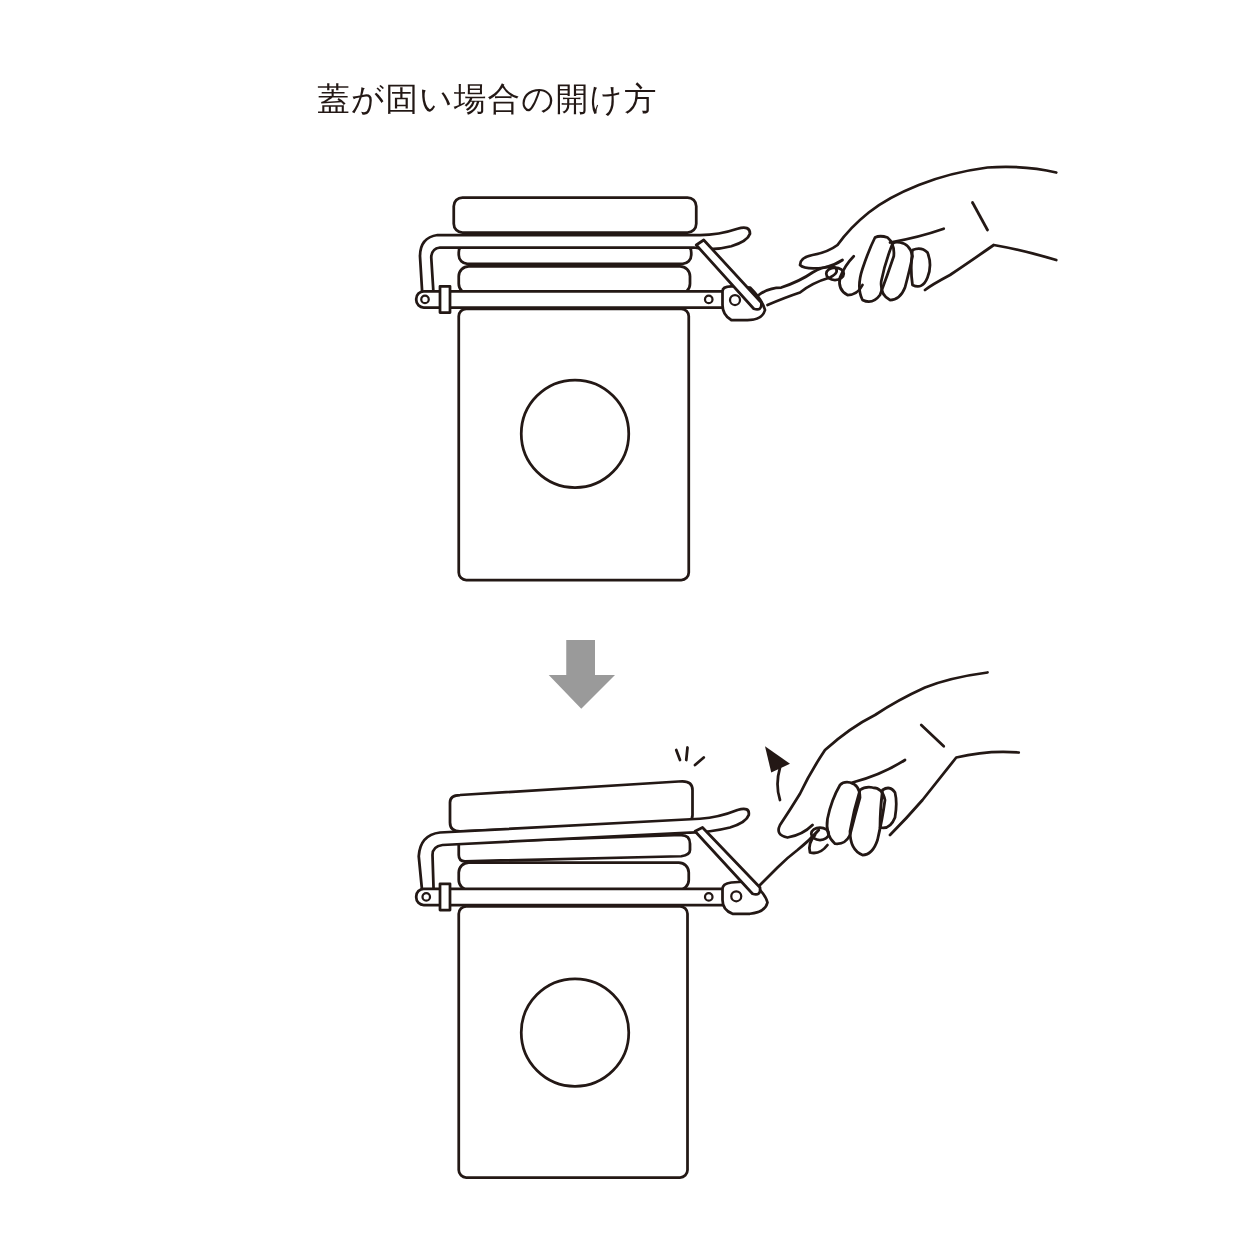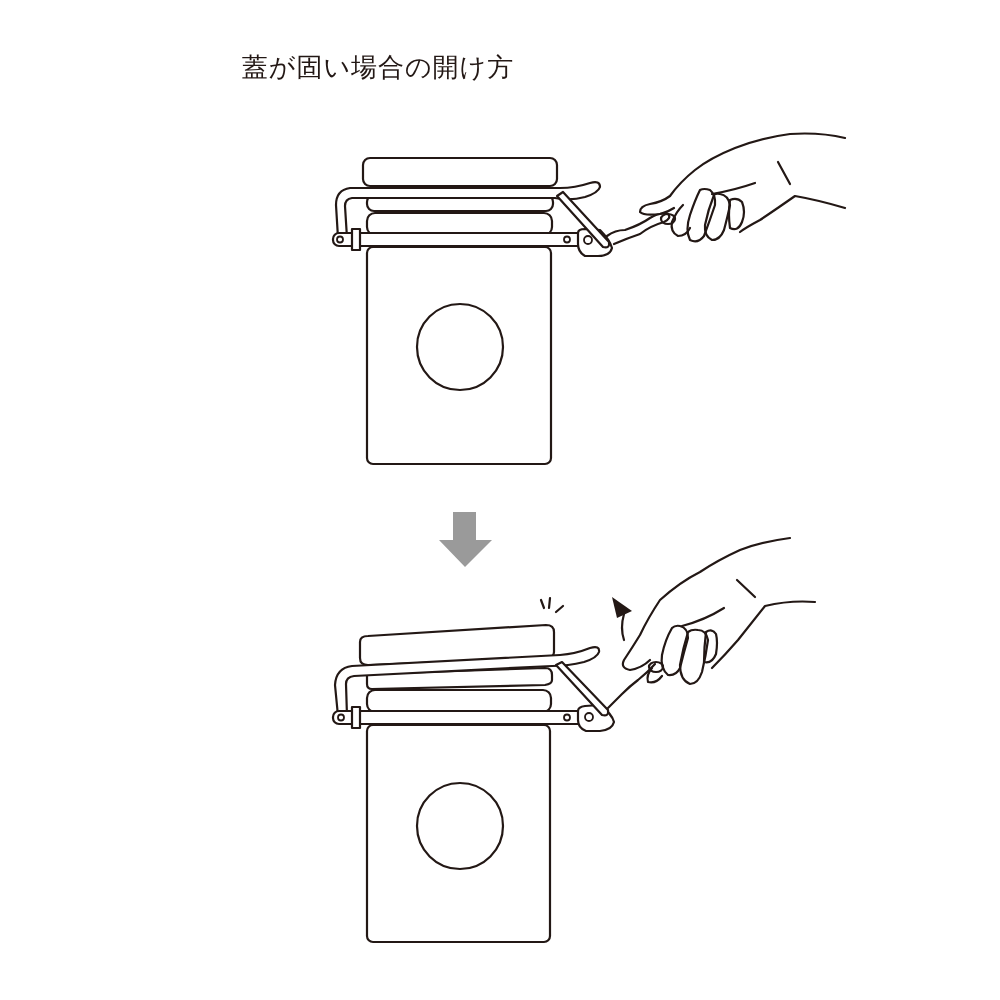--- a/index.html
+++ b/index.html
@@ -1,19 +1,19 @@
 <!DOCTYPE html>
 <html><head>
 <meta charset="utf-8">
 <style>
   html, body { margin: 0; padding: 0; background: #ffffff; }
   body { width: 1000px; height: 1000px; position: relative; overflow: hidden; font-family: "DejaVu Sans", sans-serif; }
   .title {
     position: absolute; left: 0; width: 836px; top: 50px; text-align: center;
-    font-size: 26px; color: #231815; letter-spacing: 1px; margin: 0; font-weight: normal;
+    font-size: 26px; color: #231815; letter-spacing: 1px; margin: 12px; font-weight: normal;
     padding-left: 0;
   }
   .title span { position: relative; left: -40px; }
   svg.stage { position: absolute; left: 0; top: 0; }
   .ln { fill: none; stroke: #231815; stroke-width: 2.2; stroke-linejoin: round; stroke-linecap: round; }
   .fw { fill: #ffffff; stroke: #231815; stroke-width: 2.2; stroke-linejoin: round; stroke-linecap: round; }
   .thin { fill: none; stroke: #231815; stroke-width: 1.8; stroke-linecap: round; stroke-linejoin: round; }
 </style>
 </head>
 <body>

